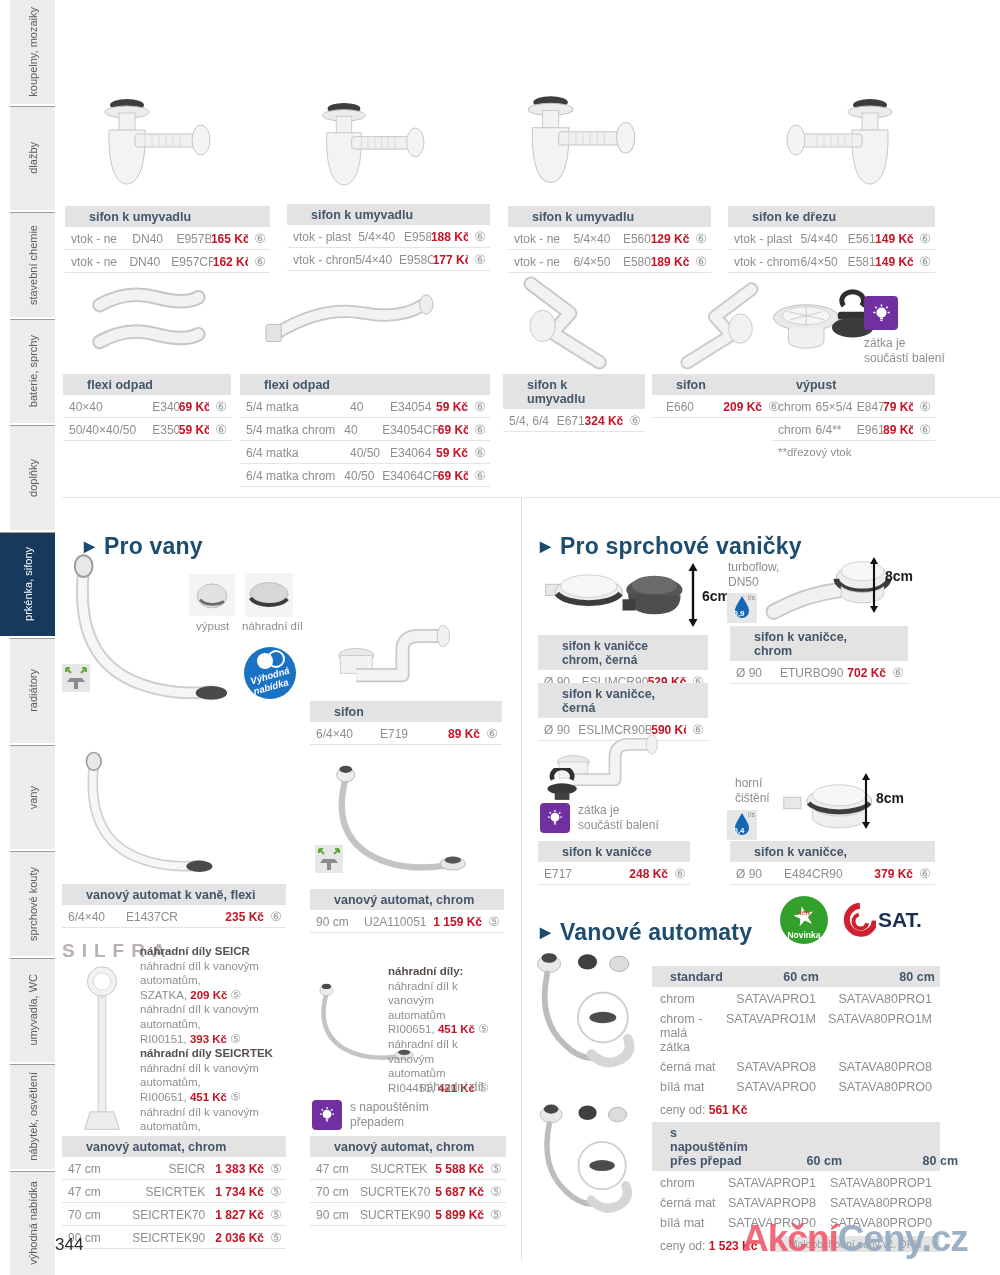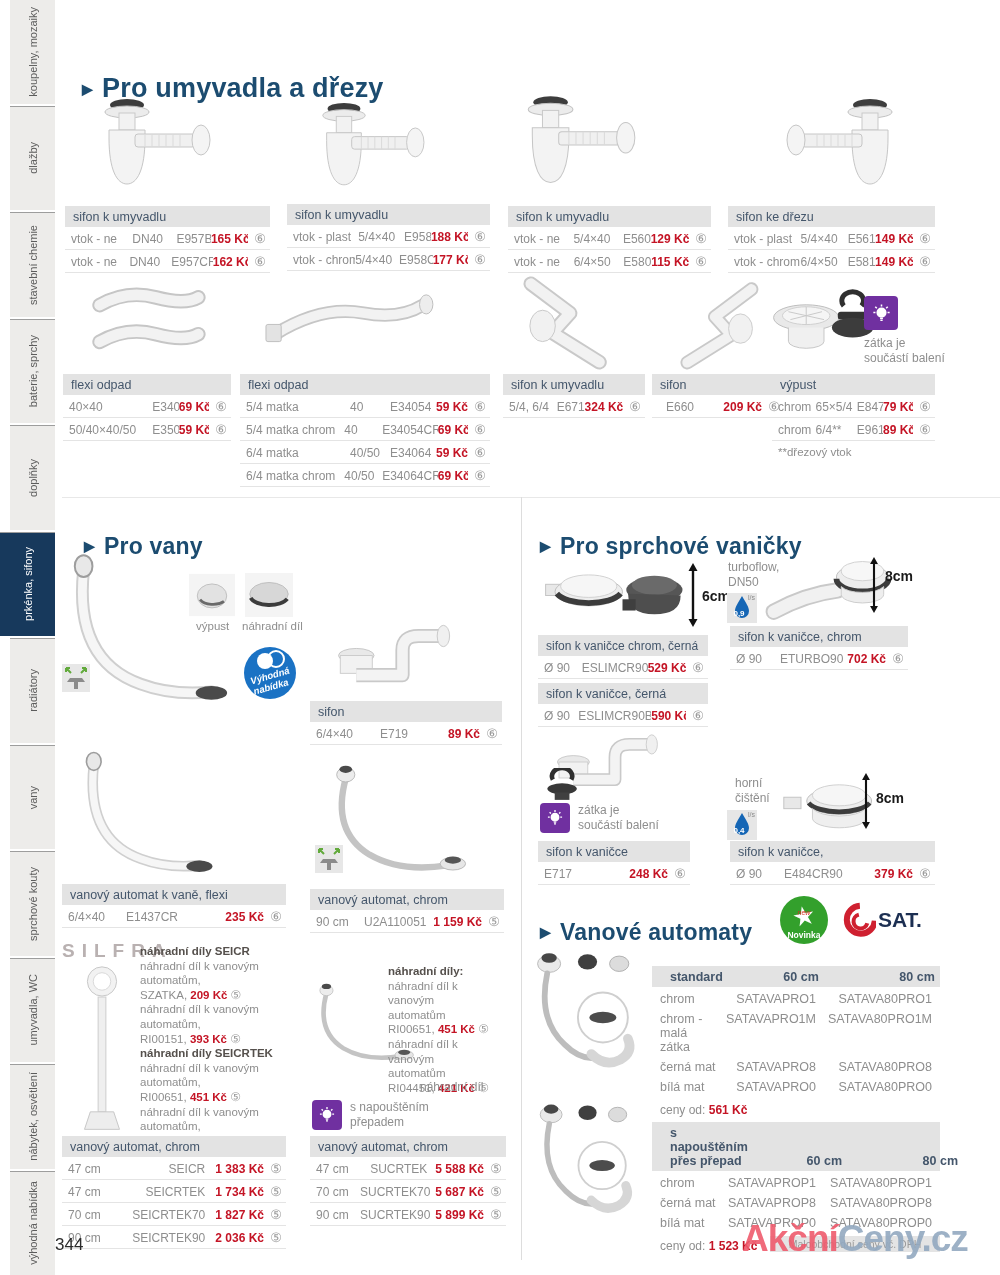--- a/index.html
+++ b/index.html
@@ -11,21 +11,21 @@
   .tab + .tab{border-top:1px solid #9d9d9d}
   .tab span{writing-mode:vertical-rl;transform:rotate(180deg);font-size:11px;color:#5c5c5c;white-space:nowrap}
   .tab.active{background:#17395c;margin-left:0}
   .tab.active span{color:#fff}
   
   .sec-title{position:absolute;color:#1c4c70;font-size:27px;letter-spacing:.2px;white-space:nowrap}
   .sec-title.sm{font-size:23px}
   .sec-title .arr{font-size:14px;vertical-align:3px;margin-right:9px;color:#1c4c70}
   
   .tbl{position:absolute;font-size:12px}
-  .hdr{background:#e3e3e3;color:#44566b;font-weight:normal;font-size:12.5px;padding:4px 8px 3px}
+  .hdr{background:#e3e3e3;color:#44566b;font-weight:bold;font-size:12.5px;padding:4px 24px 3px}
   .row{display:flex;align-items:baseline;padding:4px 4px 3px 6px;border-bottom:1px solid #e4e4e4;color:#8e8e8e}
   .row span{white-space:nowrap;overflow:hidden}
   .price{margin-left:auto;color:#c41425;font-weight:bold}
   .circ{width:18px;text-align:right;color:#9a9a9a;font-size:13px;flex:none}
   .note{color:#8e8e8e;padding:5px 6px 0;font-size:11.5px}
   
   .hdr3{display:flex;background:#e3e3e3;color:#44566b;font-weight:bold;font-size:12.5px;padding:4px 18px 3px;align-items:flex-end}
   .row3{display:flex;padding:5px 8px 1px;color:#8e8e8e;font-size:12.5px}
   .ca{flex:1;text-align:left}
   .cb{width:96px;text-align:right;flex:none}
@@ -204,21 +204,20 @@
         <span>umyvadla, WC</span>
       </div>
     <div class="tab">
         <span>nábytek, osvětlení</span>
       </div>
     <div class="tab">
         <span>výhodná nabídka</span>
       </div>
   </nav>
 
-  <h1 class="sec-title" style="left:82px;top:55px"><span class="arr">▶</span><span>Pro umyvadla a dřezy</span></h1>
 
   <svg class="pimg" style="left:88px;top:96px" width="132" height="110" viewBox="0 0 130 110">
       <use href="#trap"></use>
     </svg>
   <svg class="pimg" style="left:300px;top:100px" width="140" height="106" viewBox="0 0 130 110">
       <use href="#trap"></use>
     </svg>
   <svg class="pimg" style="left:512px;top:92px" width="132" height="114" viewBox="0 0 130 110">
       <use href="#trap"></use>
     </svg>
@@ -270,21 +269,21 @@
         <span style="width:60px">vtok - ne</span>
         <span style="width:50px">5/4×40</span>
         <span>E560</span>
         <span class="price">129 Kč</span>
         <span class="circ">⑥</span>
       </div>
     <div class="row">
         <span style="width:60px">vtok - ne</span>
         <span style="width:50px">6/4×50</span>
         <span>E580</span>
-        <span class="price">115 Kč</span>
+        <span class="price">189 Kč</span>
         <span class="circ">⑥</span>
       </div>
   </div>
 
   <div class="tbl" style="left:728px;top:206px;width:207px">
     <div class="hdr">sifon ke dřezu</div>
     <div class="row">
         <span style="width:68px">vtok - plast</span>
         <span style="width:48px">5/4×40</span>
         <span>E561</span>

